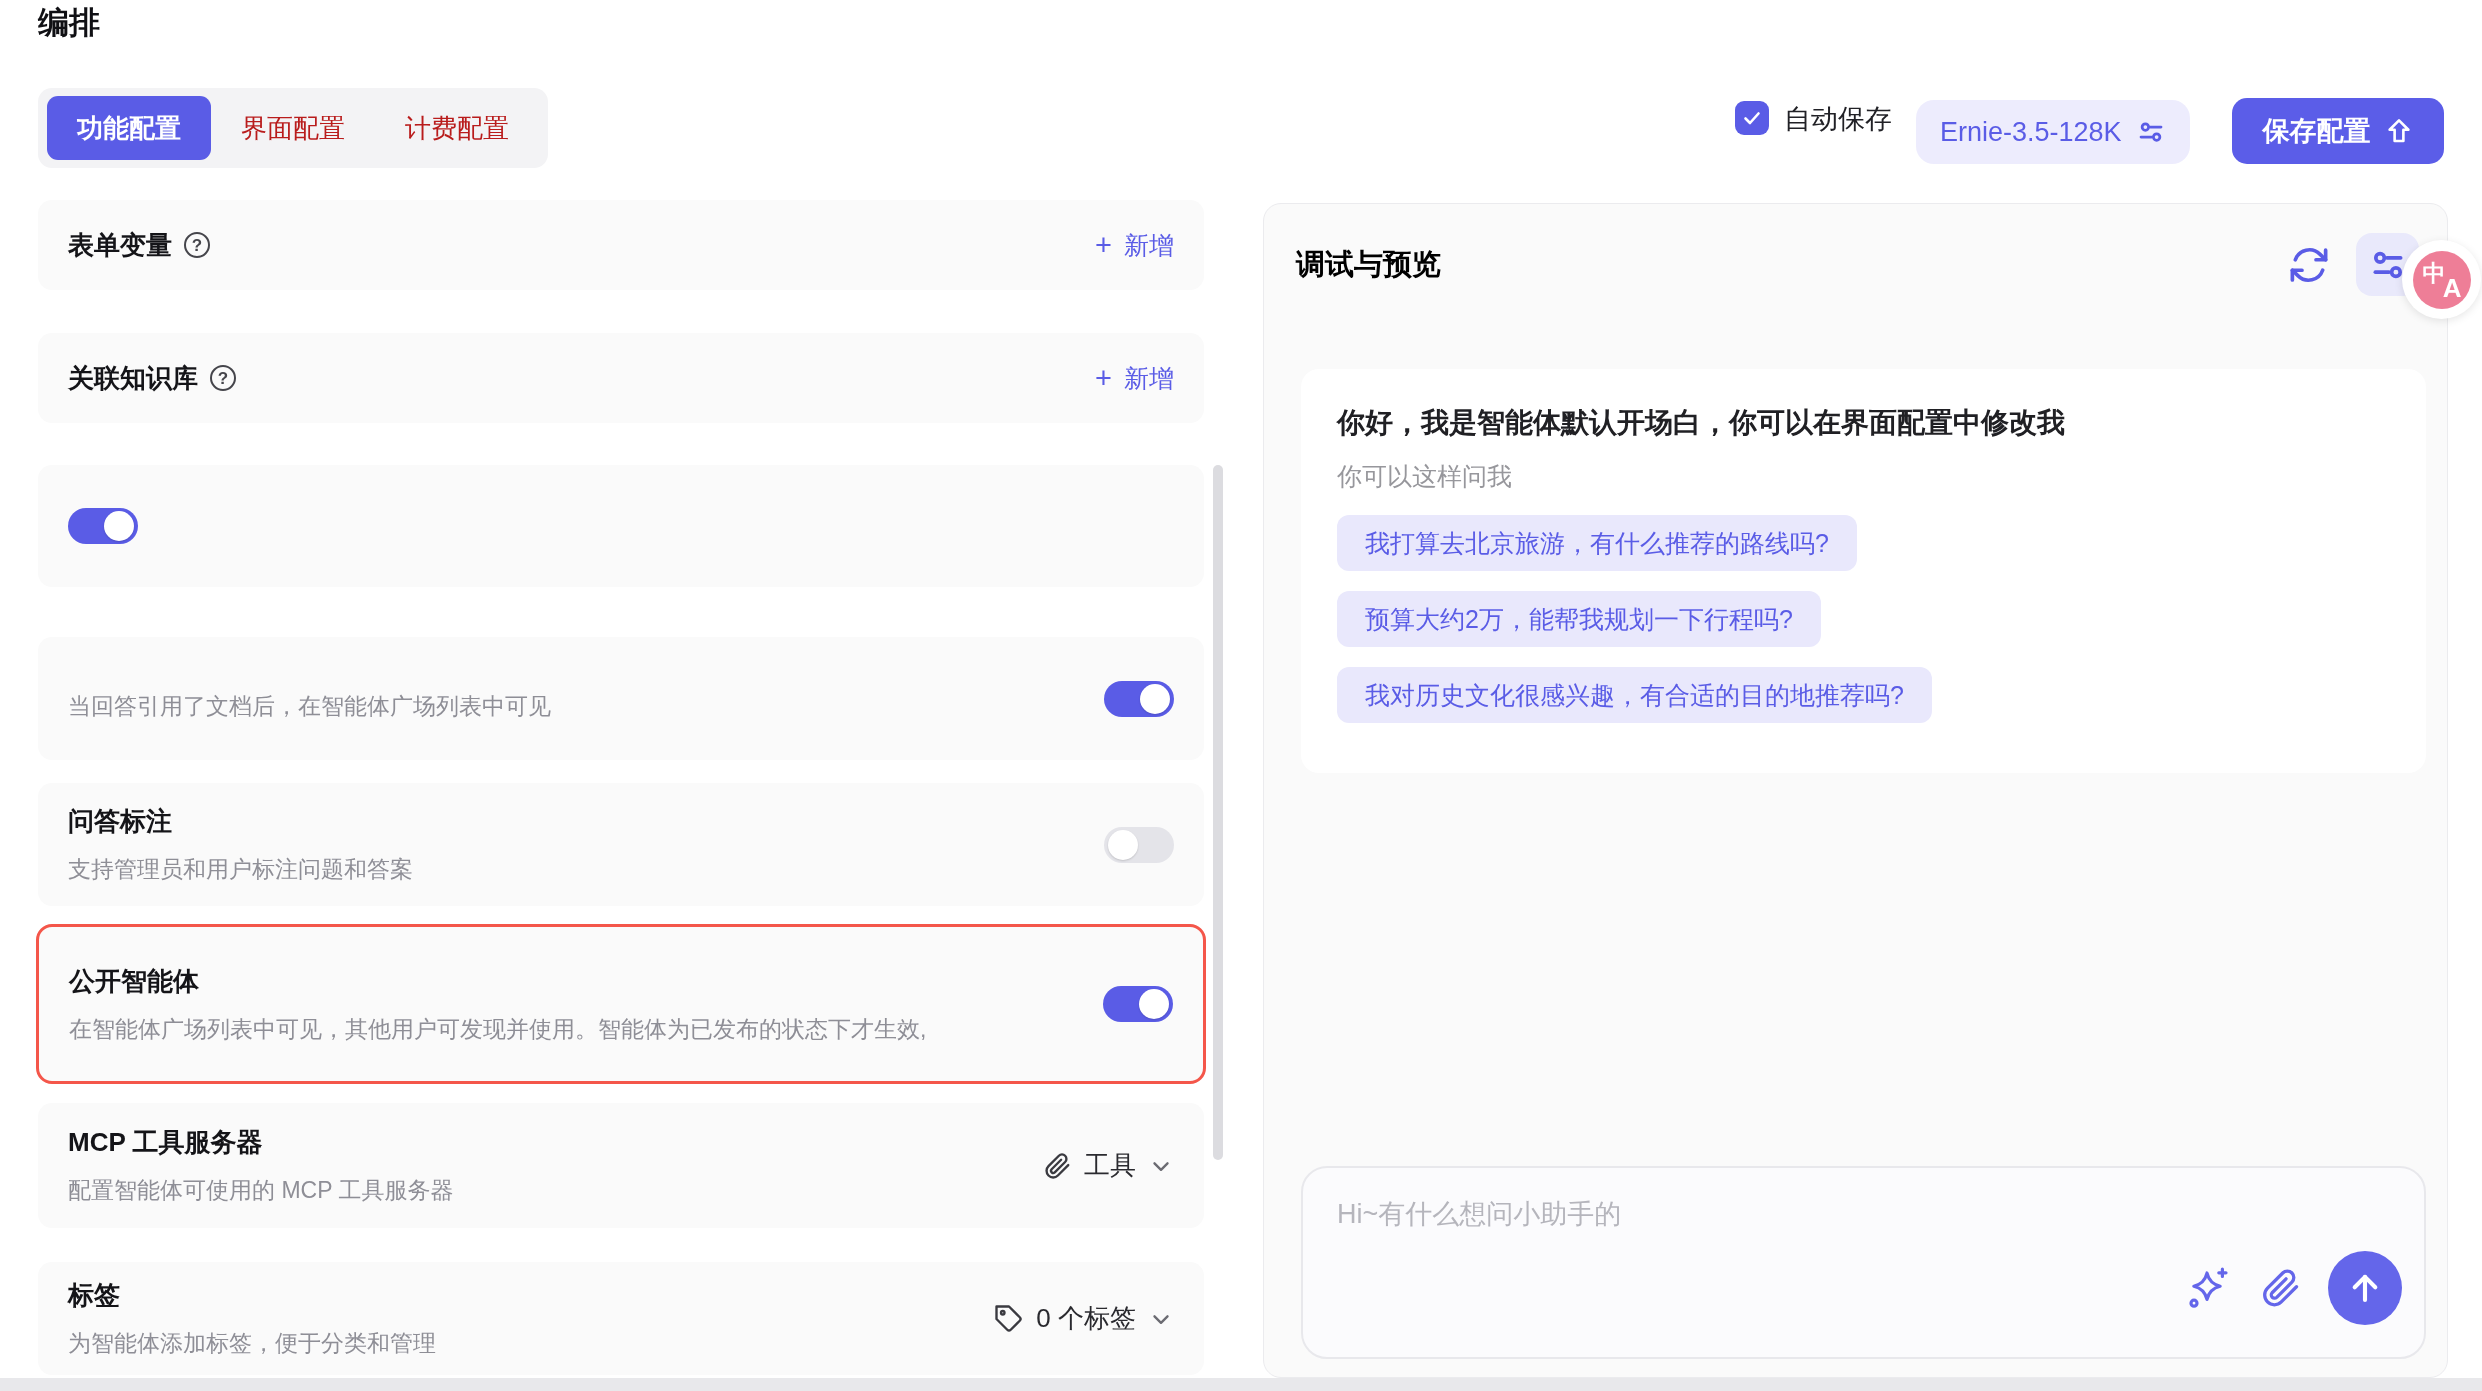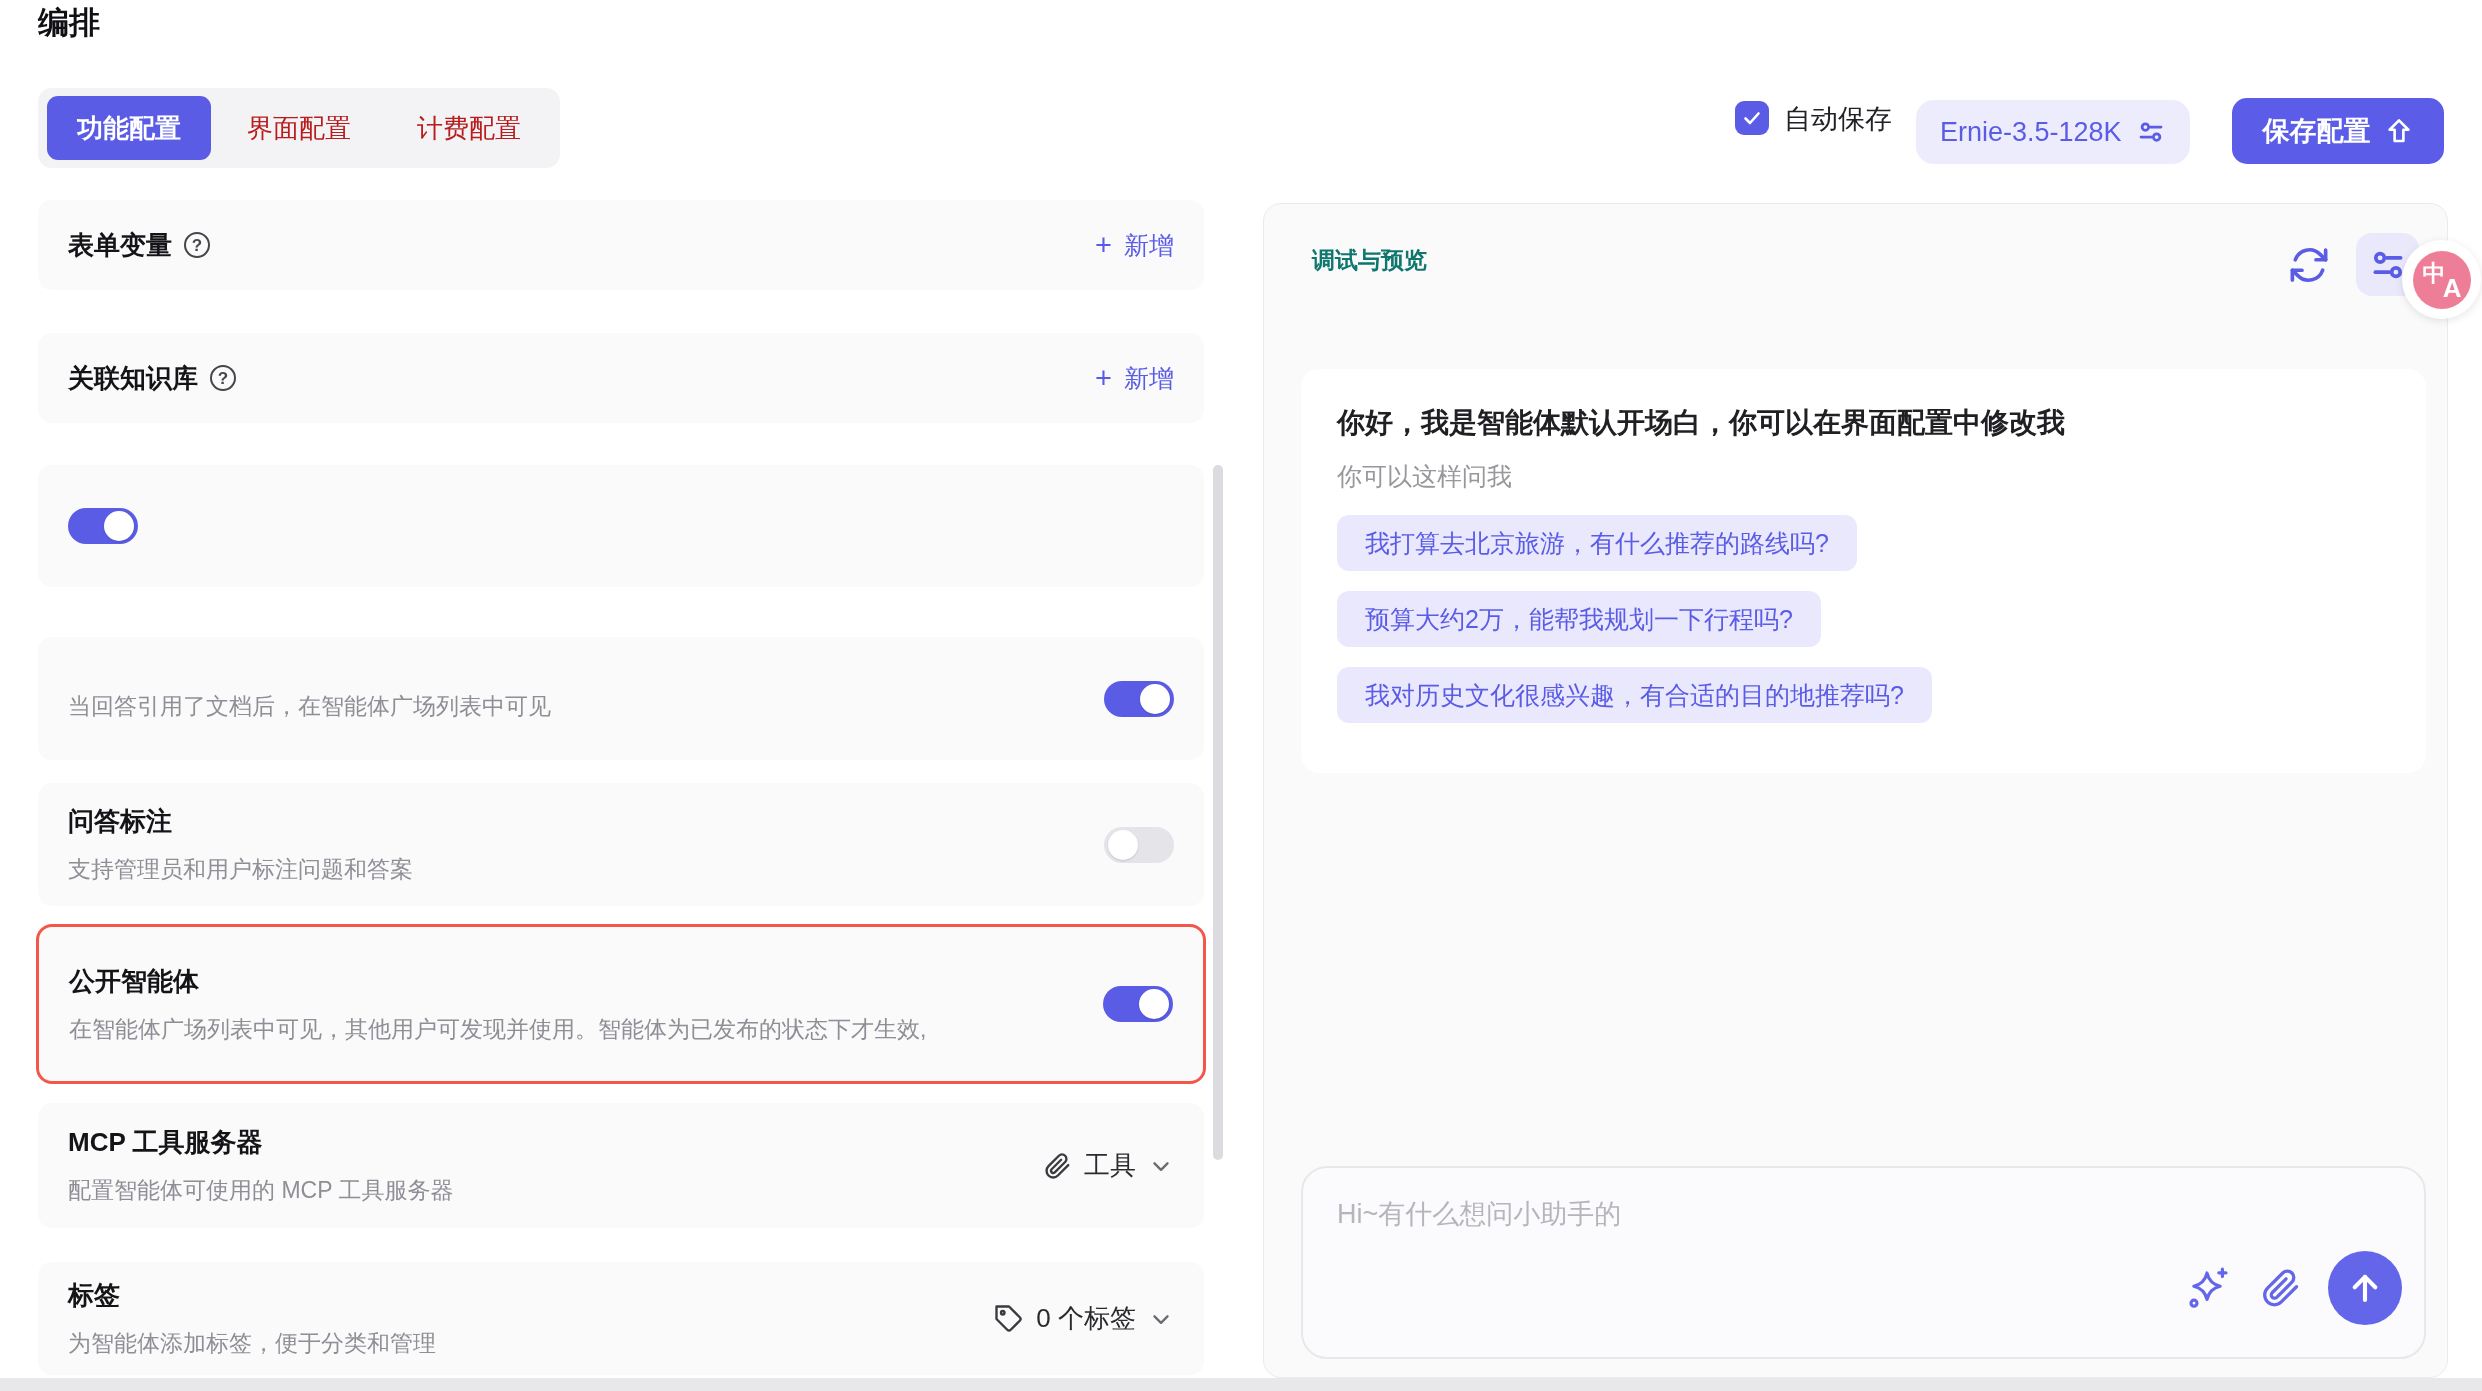--- a/index.html
+++ b/index.html
@@ -3,21 +3,21 @@
 <meta charset="utf-8">
 <style>
   * { margin:0; padding:0; box-sizing:border-box; }
   html,body { background:#fff; }
   body { font-family:"Liberation Sans","DejaVu Sans",sans-serif; color:#1a1a1e; }
   #app { position:relative; width:2482px; height:1391px; background:#fff; overflow:hidden; }
 
   
   #page-title { position:absolute; left:38px; top:2px; font-size:31px; font-weight:700; color:#101014; }
   #tabbar { position:absolute; left:38px; top:88px; height:80px; background:#f3f3f5; border-radius:14px;
-            display:inline-flex; align-items:center; padding:0 9px; gap:6px; }
+            display:inline-flex; align-items:center; padding:0 9px; }
   .tab { height:64px; line-height:64px; padding:0 30px; font-size:26px; color:#b91c1c; border-radius:11px; cursor:pointer; white-space:nowrap; }
   .tab.active { background:#5a5ce6; color:#fff; font-weight:600; }
 
   #autosave-box { position:absolute; left:1735px; top:101px; width:34px; height:34px; background:#5a5ce6;
                   border-radius:9px; display:flex; align-items:center; justify-content:center; }
   #autosave-label { position:absolute; left:1784px; top:102px; font-size:27px; line-height:34px; color:#212126; }
   #model-pill { position:absolute; left:1916px; top:100px; height:64px; border-radius:18px; background:#edecfd;
                 display:inline-flex; align-items:center; gap:14px; padding:0 24px; color:#5a5ce6; font-size:27px; cursor:pointer; }
   #save-btn { position:absolute; left:2232px; top:98px; width:212px; height:66px; border-radius:15px; background:#5b5de8;
               color:#fff; font-size:27px; font-weight:600; display:flex; align-items:center; justify-content:center; gap:13px; cursor:pointer; border:none; }
@@ -46,21 +46,21 @@
   .switch.on { background:#5a5ce6; }
   .switch.on .knob { left:auto; right:4px; }
 
   .selector { display:flex; align-items:center; gap:12px; font-size:26px; color:#2a2a2f; cursor:pointer; }
 
   #left-scrollbar { position:absolute; left:1213px; top:465px; width:10px; height:695px; border-radius:5px; background:#dcdce0; }
 
   
   #preview-panel { position:absolute; left:1263px; top:203px; width:1185px; height:1175px; background:#fafafa;
                    border:1px solid #ebebee; border-radius:18px; }
-  #preview-title { position:absolute; left:48px; top:41px; font-size:23px; font-weight:700; color:#0f766e; }
+  #preview-title { position:absolute; left:32px; top:41px; font-size:29px; font-weight:700; color:#000000; }
   #refresh-btn { position:absolute; left:1022px; top:38px; width:46px; height:46px; display:flex; align-items:center; justify-content:center; cursor:pointer; }
   #debug-config-btn { position:absolute; left:1092px; top:29px; width:63px; height:63px; background:#e9e9fb; border-radius:16px;
                       display:flex; align-items:center; justify-content:center; cursor:pointer; }
 
   #chat-card { position:absolute; left:37px; top:165px; width:1125px; height:404px; background:#fff; border-radius:18px; padding:34px 36px; }
   #greeting { font-size:28px; font-weight:600; color:#202024; line-height:40px; margin-bottom:16px; }
   #ask-hint { font-size:25px; color:#97979c; line-height:34px; margin-bottom:22px; }
   .chip { display:table; background:#e9e8fc; color:#5a5ce6; font-size:25px; line-height:56px; height:56px;
           padding:0 28px; border-radius:12px; margin-bottom:20px; cursor:pointer; white-space:nowrap; }
 

